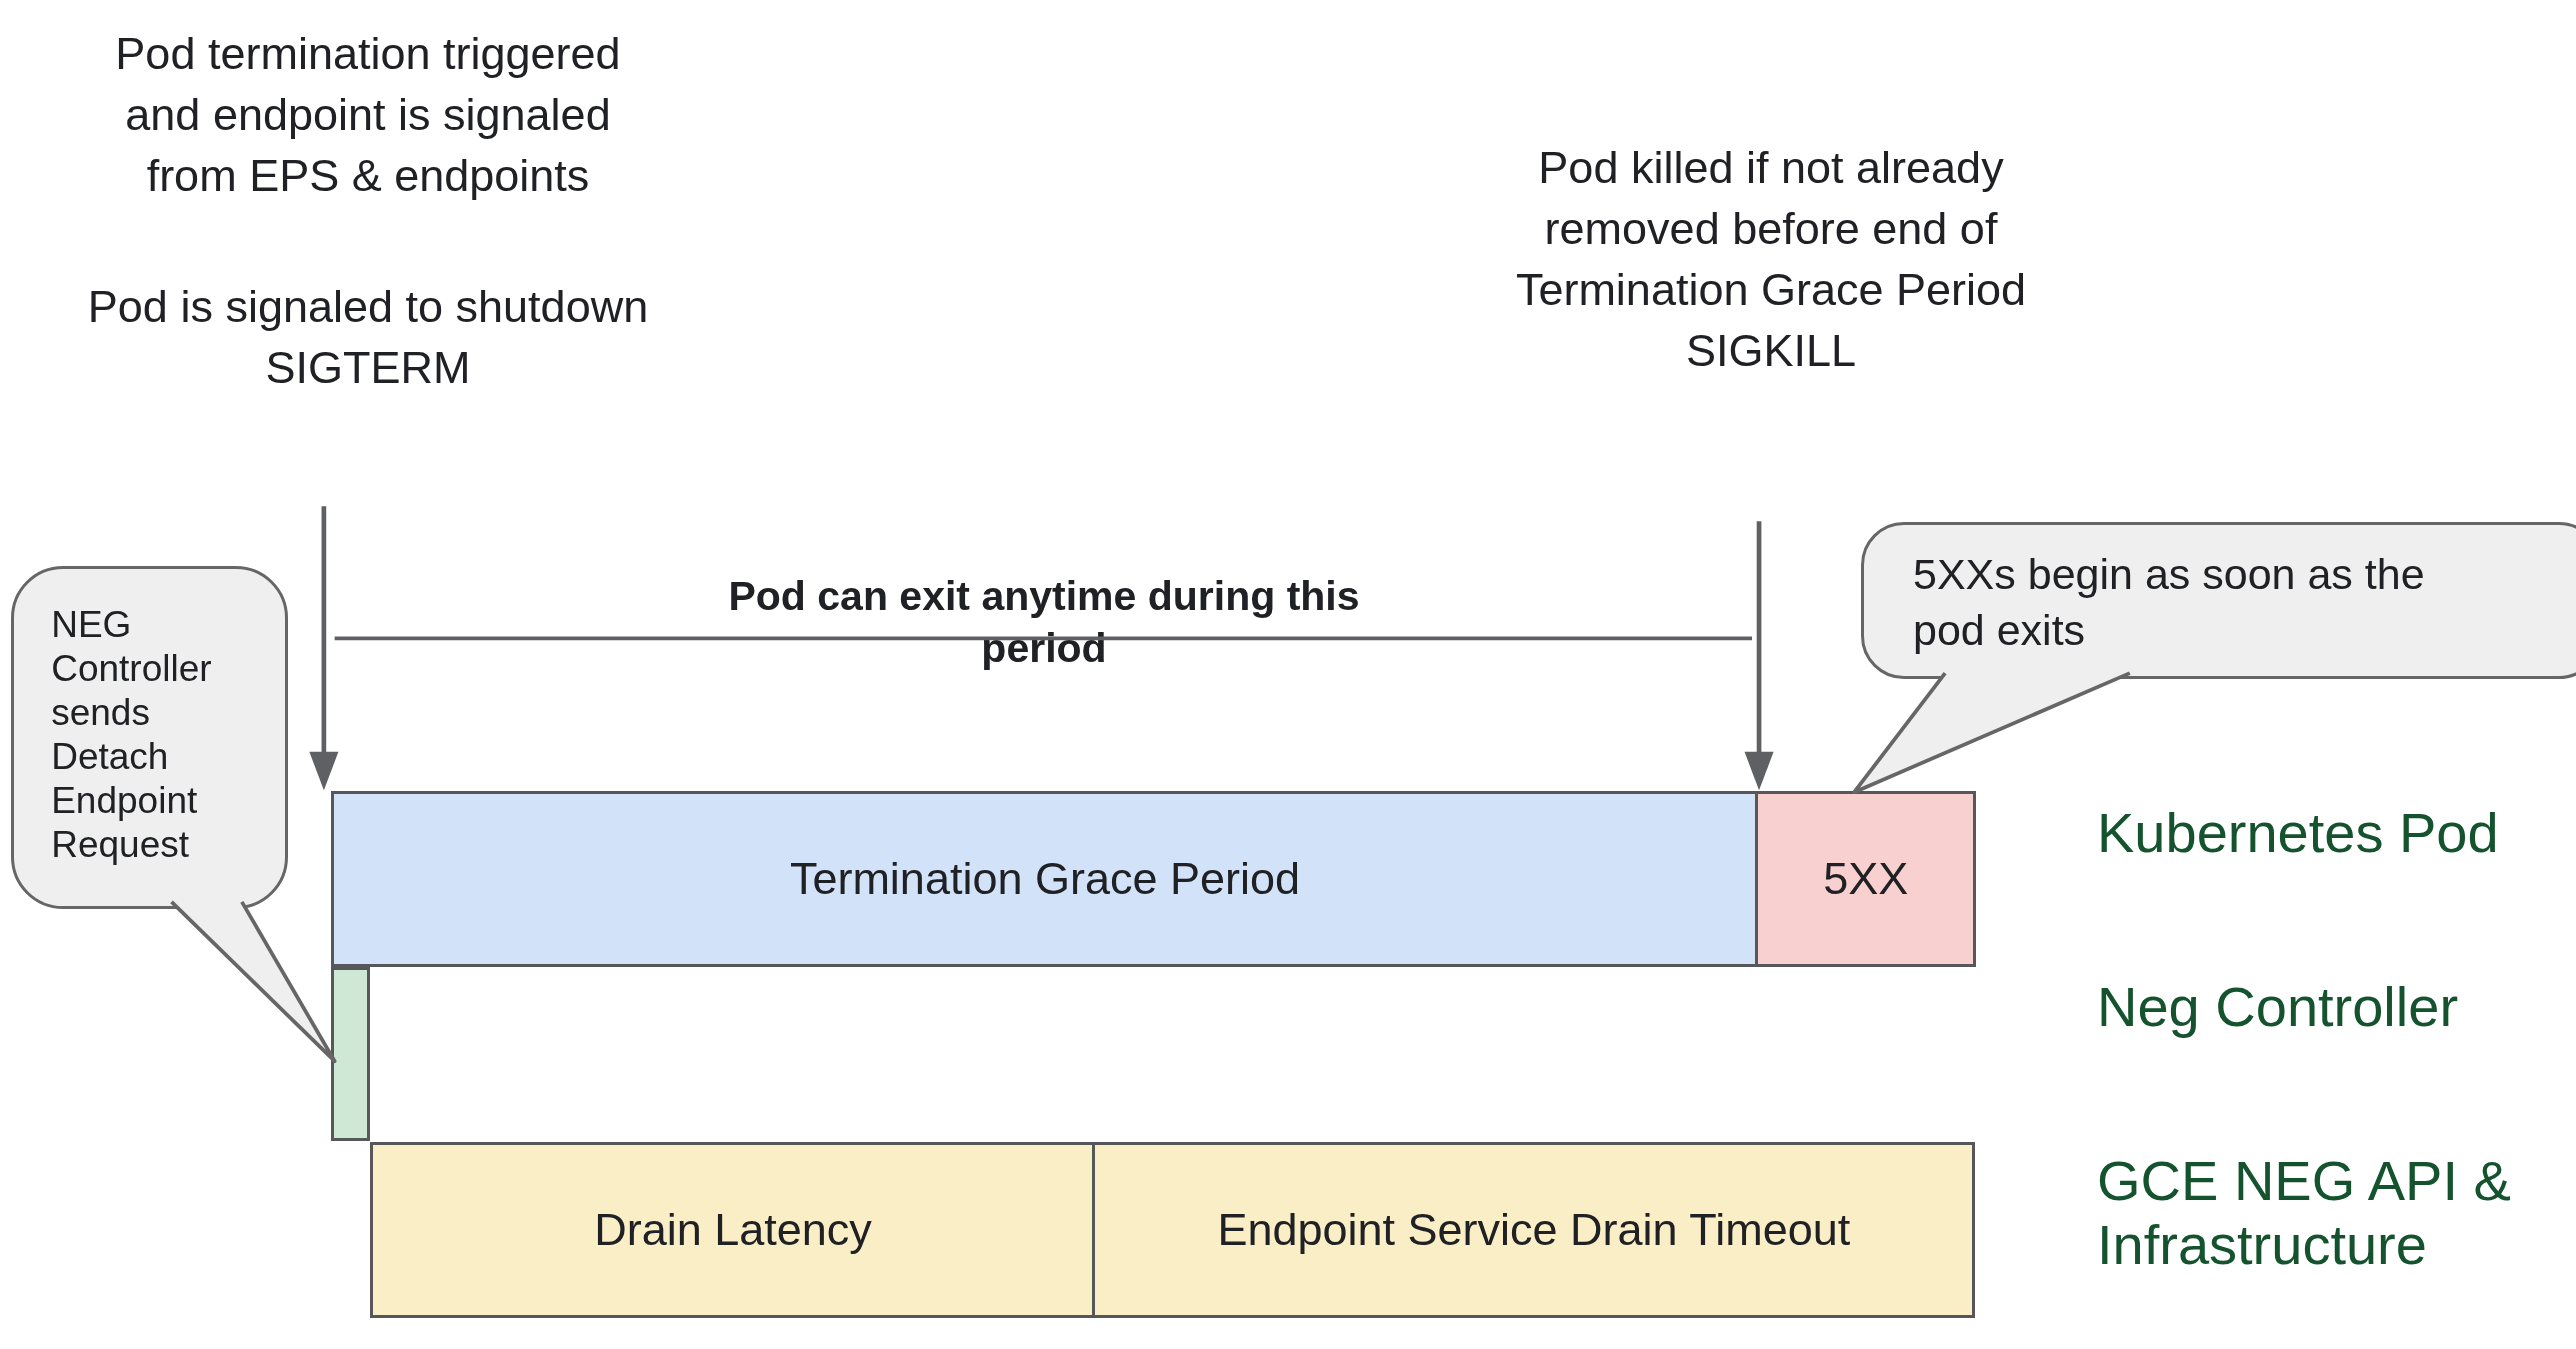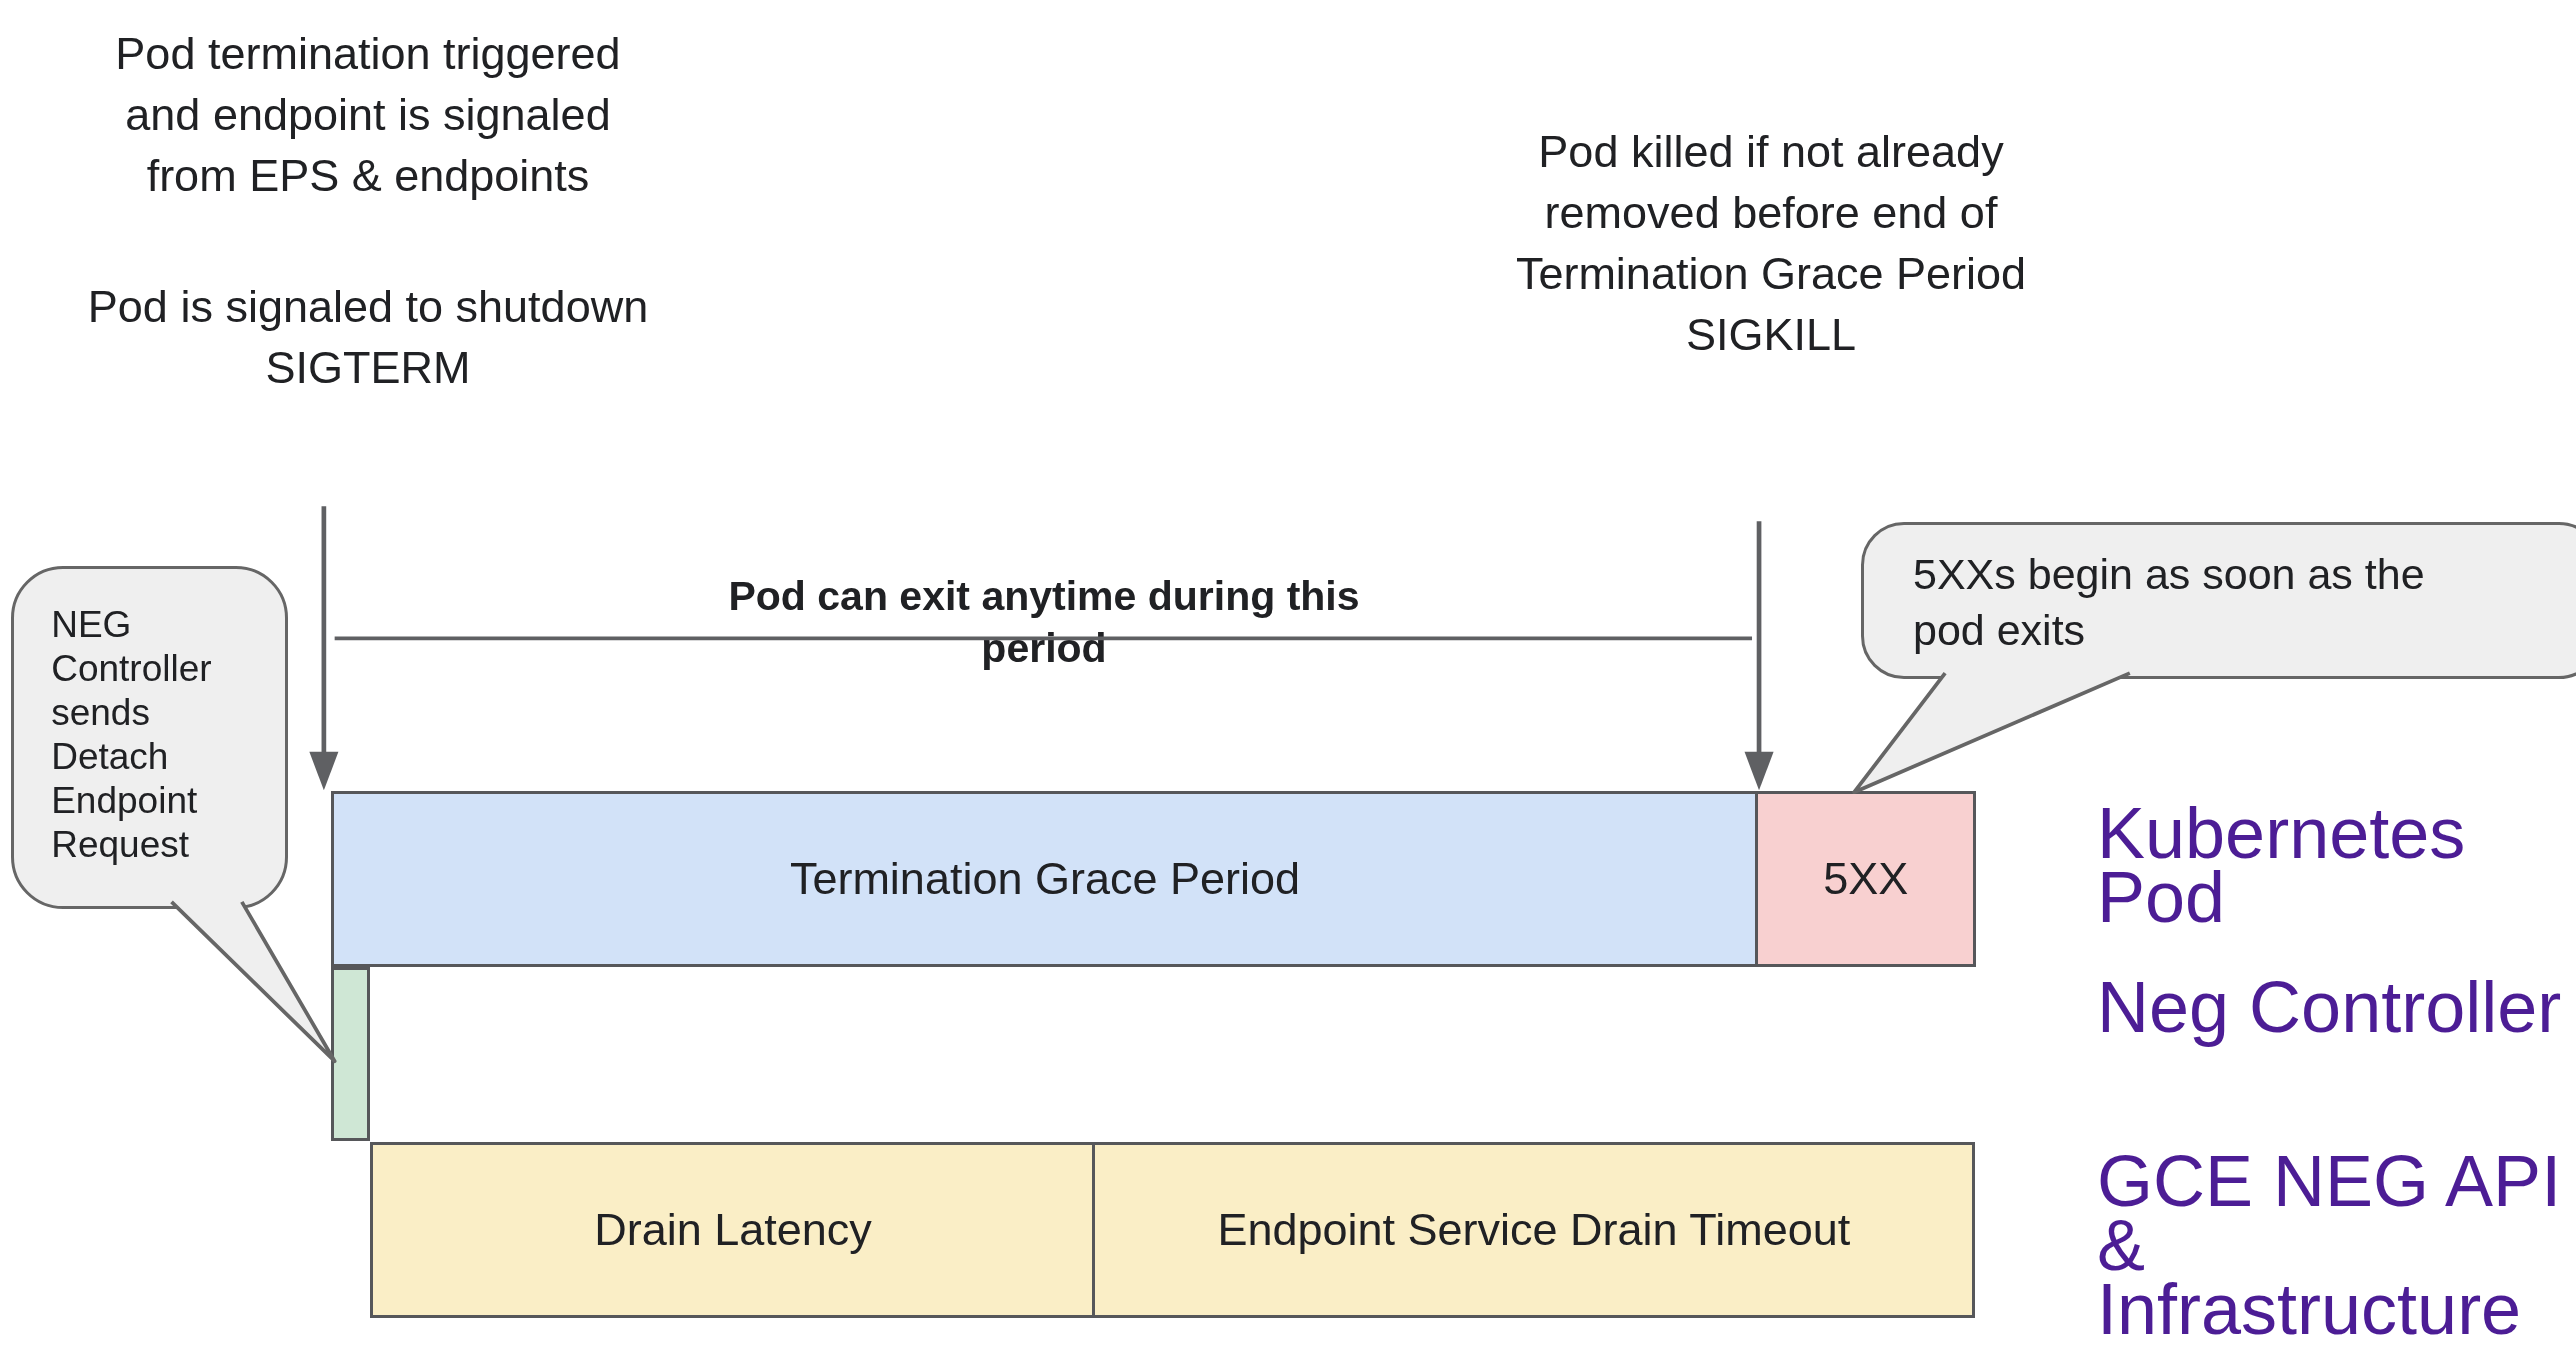--- a/index.html
+++ b/index.html
@@ -12,21 +12,21 @@
   .note .ln{display:block;}
   .exit-note{font-size:41px;line-height:52px;text-align:center;font-weight:bold;}
   .bar-row{display:flex;}
   .bar-cell{
     box-sizing:border-box;border:3.7px solid #56575a;
     display:flex;align-items:center;justify-content:center;
     font-size:45px;
   }
   .cell-joined{margin-left:-3.7px;text-align:center;}
   .green-bar{box-sizing:border-box;border:3.7px solid #56575a;}
-  .row-label{font-size:72px;line-height:64px;color:#4c1d95;}
+  .row-label{font-size:56px;line-height:64px;color:#14532d;}
   .bubble{
     box-sizing:border-box;background:#efefef;border:3.7px solid #666666;
   }
   .bubble-left{border-radius:52px;padding:34px 17px 0 37px;font-size:37px;line-height:44px;}
   .bubble-right{border-radius:43px;padding:20.6px 19px 0 49px;font-size:43px;line-height:56px;margin-left:32px;}
   .bubble .ln{display:block;}
   svg.overlay{position:absolute;left:0;top:0;pointer-events:none;}
 </style>
 </head>
 <body>
@@ -36,21 +36,21 @@
   <div class="abs note" style="left:56px;top:22.5px;width:624px;">
     <span class="ln">Pod termination triggered</span>
     <span class="ln">and endpoint is signaled</span>
     <span class="ln">from EPS &amp; endpoints</span>
   </div>
   <div class="abs note" style="left:56px;top:276px;width:624px;">
     <span class="ln">Pod is signaled to shutdown</span>
     <span class="ln">SIGTERM</span>
   </div>
 
-  <div class="abs note" style="left:1415px;top:121px;width:712px;">
+  <div class="abs note" style="left:1415px;top:137px;width:712px;">
     <span class="ln">Pod killed if not already</span>
     <span class="ln">removed before end of</span>
     <span class="ln">Termination Grace Period</span>
     <span class="ln">SIGKILL</span>
   </div>
 
   <div class="abs exit-note" style="left:669px;top:570px;width:750px;">Pod can exit anytime during this period</div>
 
   <div class="abs bar-row" style="left:331px;top:791px;">
     <div class="bar-cell" style="width: 1428px; height: 176px; background-color: rgb(210, 226, 248);">

